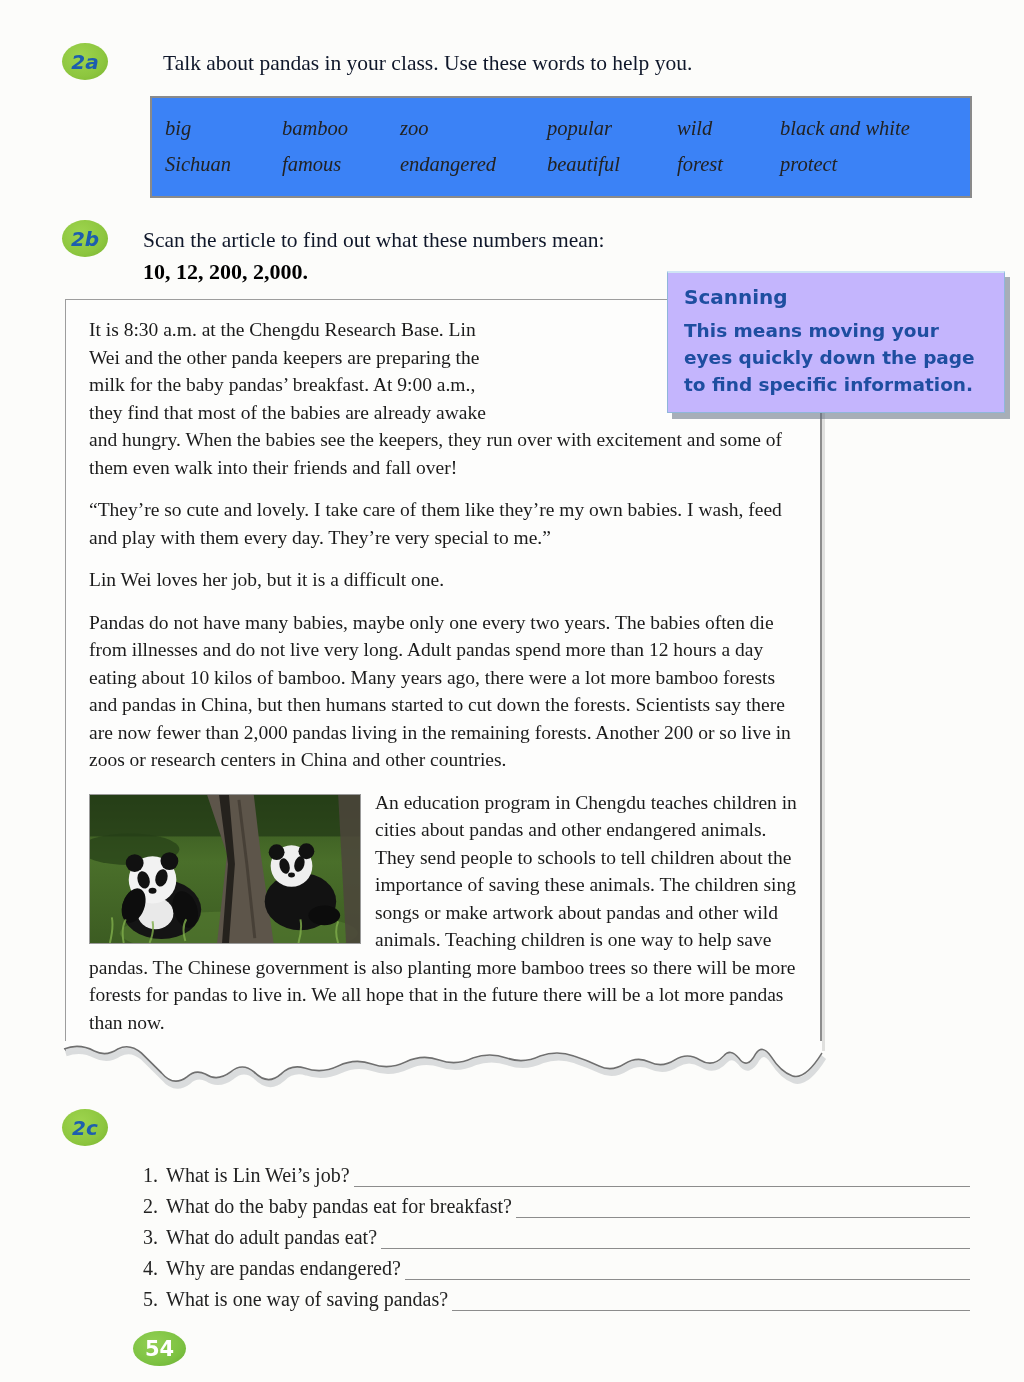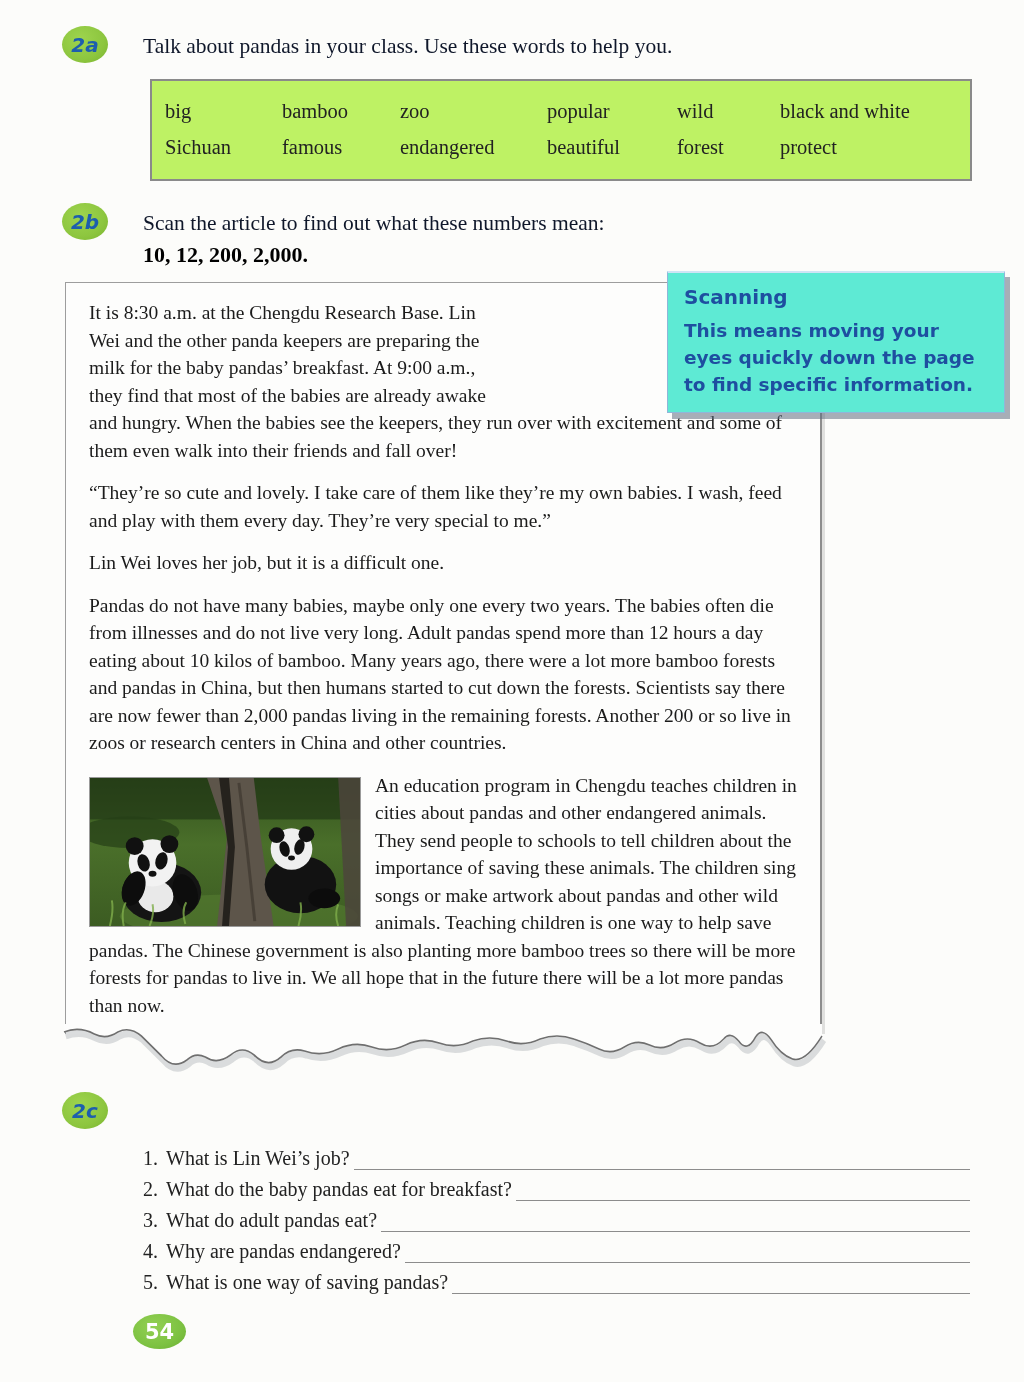--- a/index.html
+++ b/index.html
@@ -37,41 +37,42 @@
     background: radial-gradient(ellipse at 40% 35%, #9ed44e 0%, #8dc63f 60%, #79b32e 100%);
     color:#1d5eae; font-family:"DejaVu Sans", sans-serif;
     font-weight:bold; font-style:italic; font-size:20px;
     flex: 0 0 auto;
   }
 
   .s-head { display:flex; align-items:flex-start; margin-left:62px; }
   .s-head .head-text { margin-left:35px; padding-top:5px; }
   h2.instr { font-size:21.5px; font-weight:normal; color:#0f172a; line-height:30px; }
 
-  .s2a { margin-top:26px; }
+  .s2a { margin-top:43px;gap:20px; }
 
   
   .word-box {
     margin:16px 0 0 150px; width:822px;
-    border:2px solid #8a8a8a; background:#bef264;
+    border:2px solid #8a8a8a; background:#3b82f6;
     padding:12px 0 14px 13px;
+    font-style:italic;
   }
   .word-row {
     display:grid;
     grid-template-columns:117px 118px 147px 130px 103px auto;
     font-size:20.5px; color:#222; line-height:36px;
   }
 
   .s2b { margin-top:22px; }
   .numbers-line { font-size:22px; font-weight:bold; margin-top:4px; }
 
   
   .scanning-box {
     position:absolute; left:667px; top:271px; width:338px; z-index:6;
-    background:#5eead4;
+    background:#c4b5fd;
     border:1px solid #8fb6da; border-top:2px solid #cfe4f5;
     box-shadow: 5px 6px 0 rgba(96,110,128,.55);
     padding:12px 16px 14px 16px;
     font-family:"DejaVu Sans", sans-serif;
   }
   .scanning-title { color:#1e4ea0; font-weight:bold; font-size:20px; margin-bottom:8px; }
   .scanning-body { color:#1e4ea0; font-weight:bold; font-size:18.5px; line-height:27px; }
 
   
   .article {

